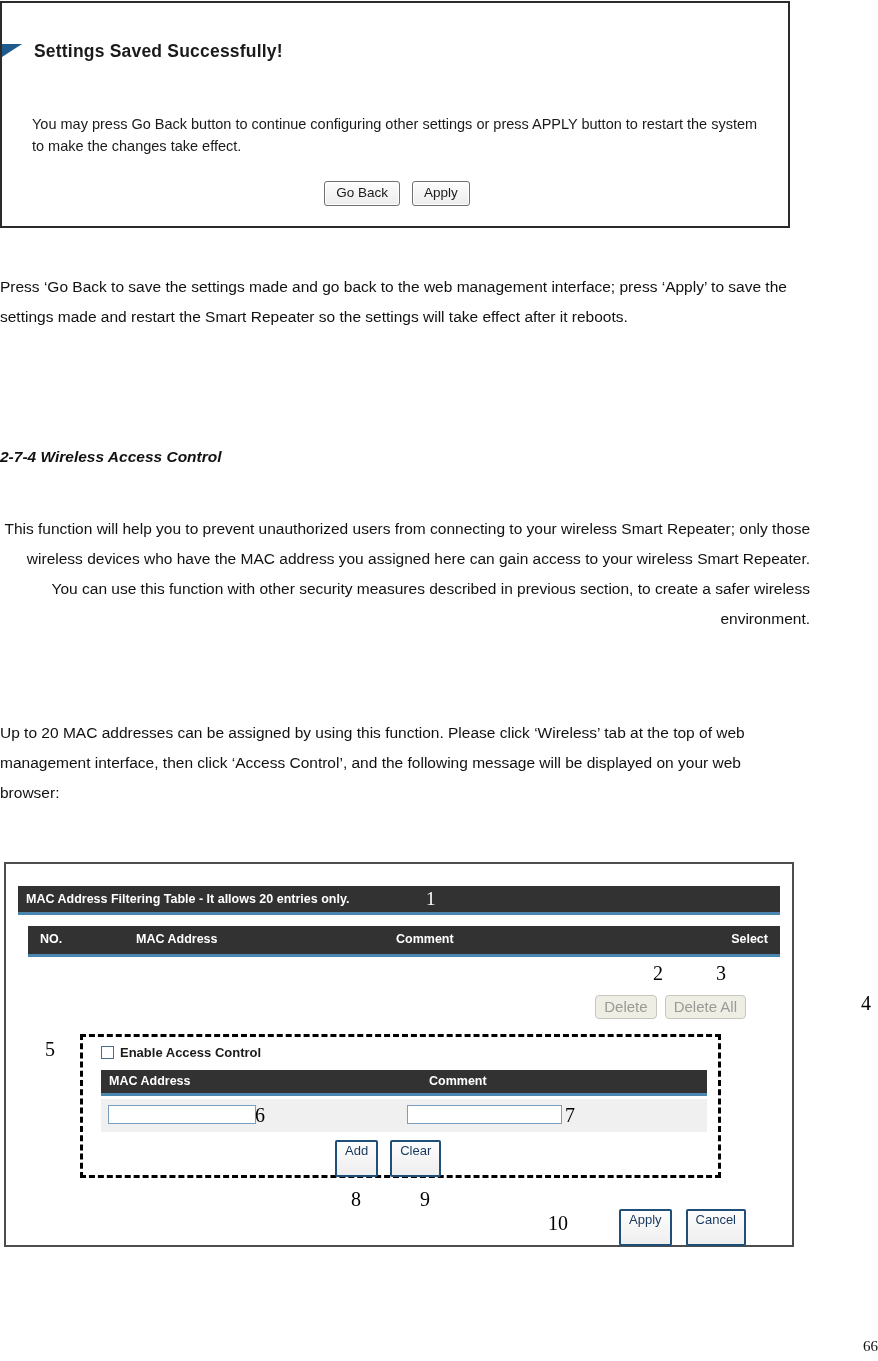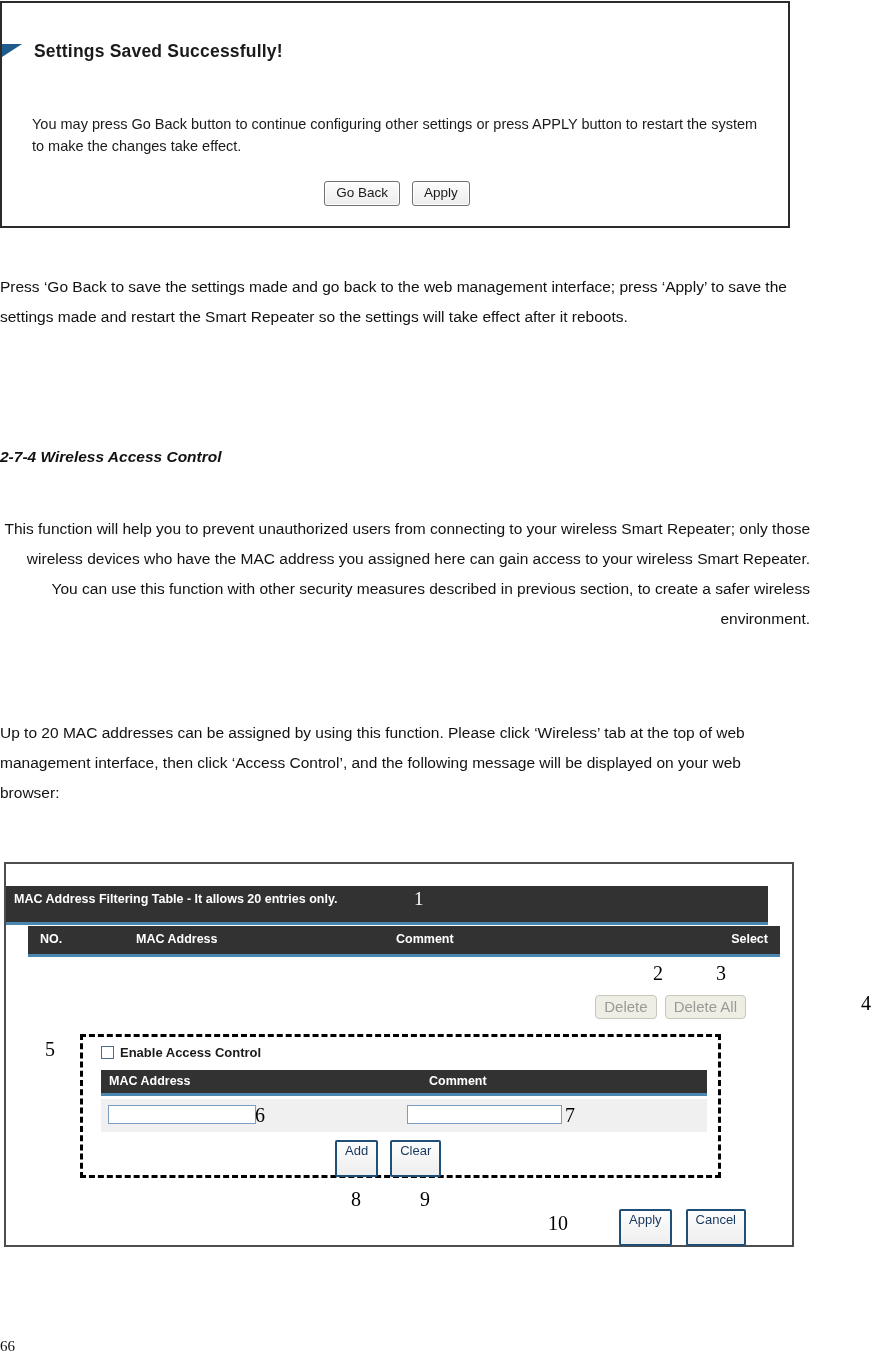--- a/index.html
+++ b/index.html
@@ -116,24 +116,24 @@
     background: #323232;
     color: #ffffff;
     font-size: 12.5px;
     font-weight: bold;
     border-bottom: 3px solid #4a86b0;
     box-sizing: border-box;
     position: relative;
   }
   #acl-title-bar {
     position: absolute;
-    left: 0;
+    left: 12px;
     top: 22px;
     width: 762px;
-    height: 39px;
+    height: 29px;
     line-height: 26px;
     padding-left: 8px;
   }
   #acl-title-callout {
     position: absolute;
     left: 408px;
     top: 0px;
     font-family: "Liberation Serif", serif;
     font-size: 19px;
     font-weight: normal;
@@ -283,21 +283,21 @@
   #callout-8  { left: 351px; top: 1189px; }
   #callout-9  { left: 420px; top: 1189px; }
   #callout-10 { left: 548px; top: 1213px; }
 
   
   #page-number {
     position: absolute;
     left: 0;
     top: 1338px;
     width: 878px;
-    text-align: left;
+    text-align: right;
     font-family: "Liberation Serif", serif;
     font-size: 15px;
     color: #111111;
   }
 </style>
 </head>
 <body>
 
 <div id="saved-panel">
   <div id="saved-arrow"></div>

